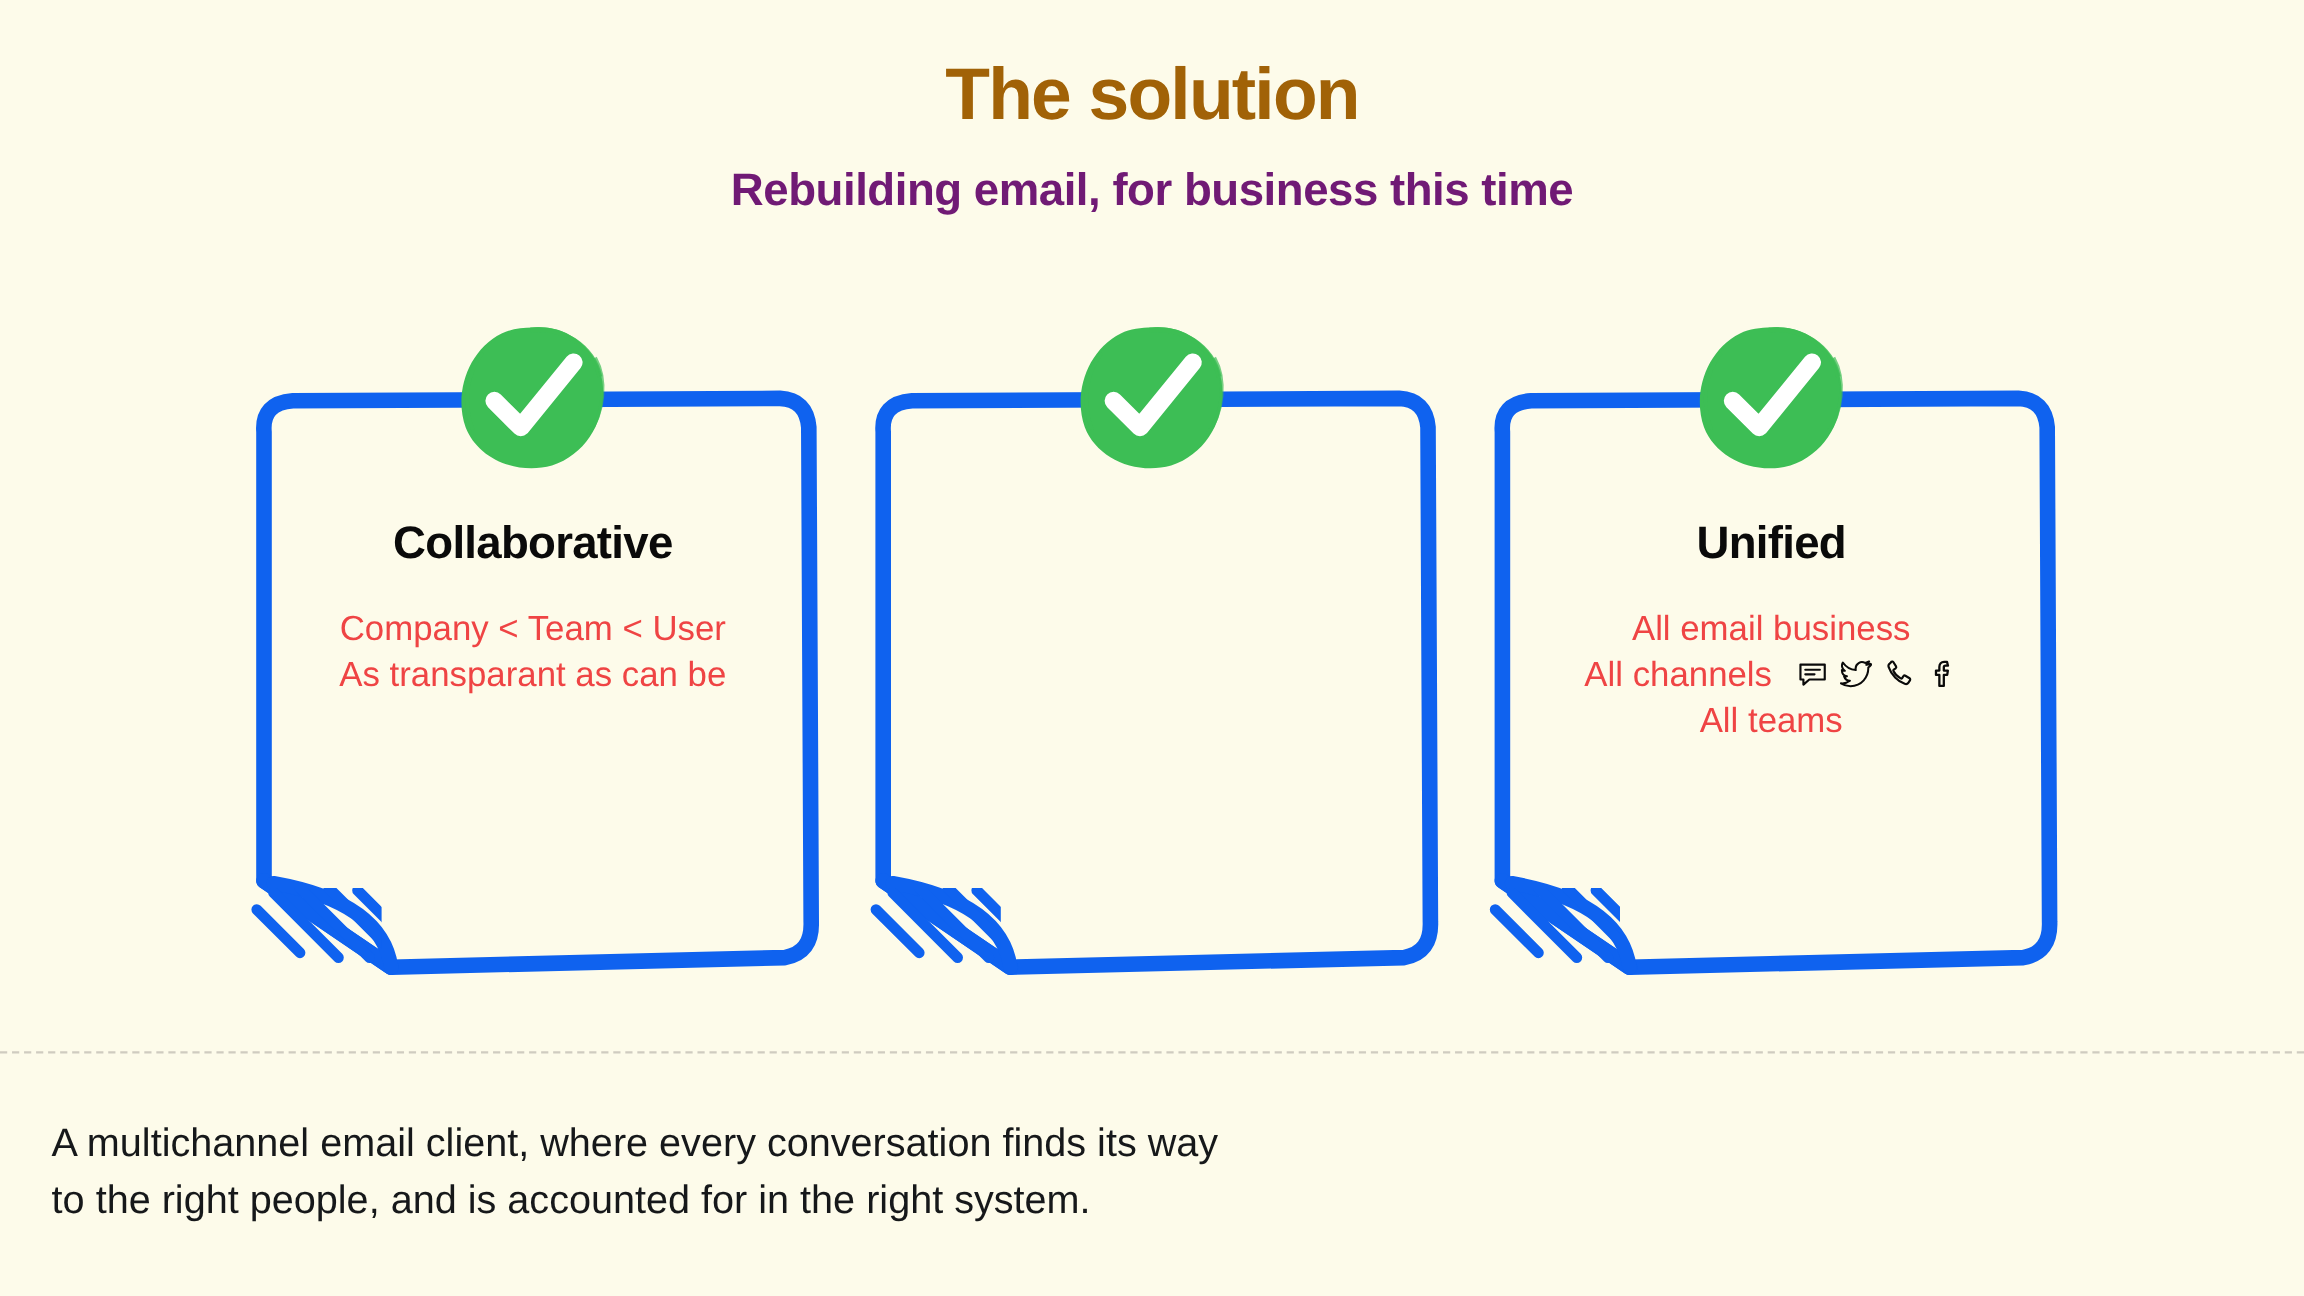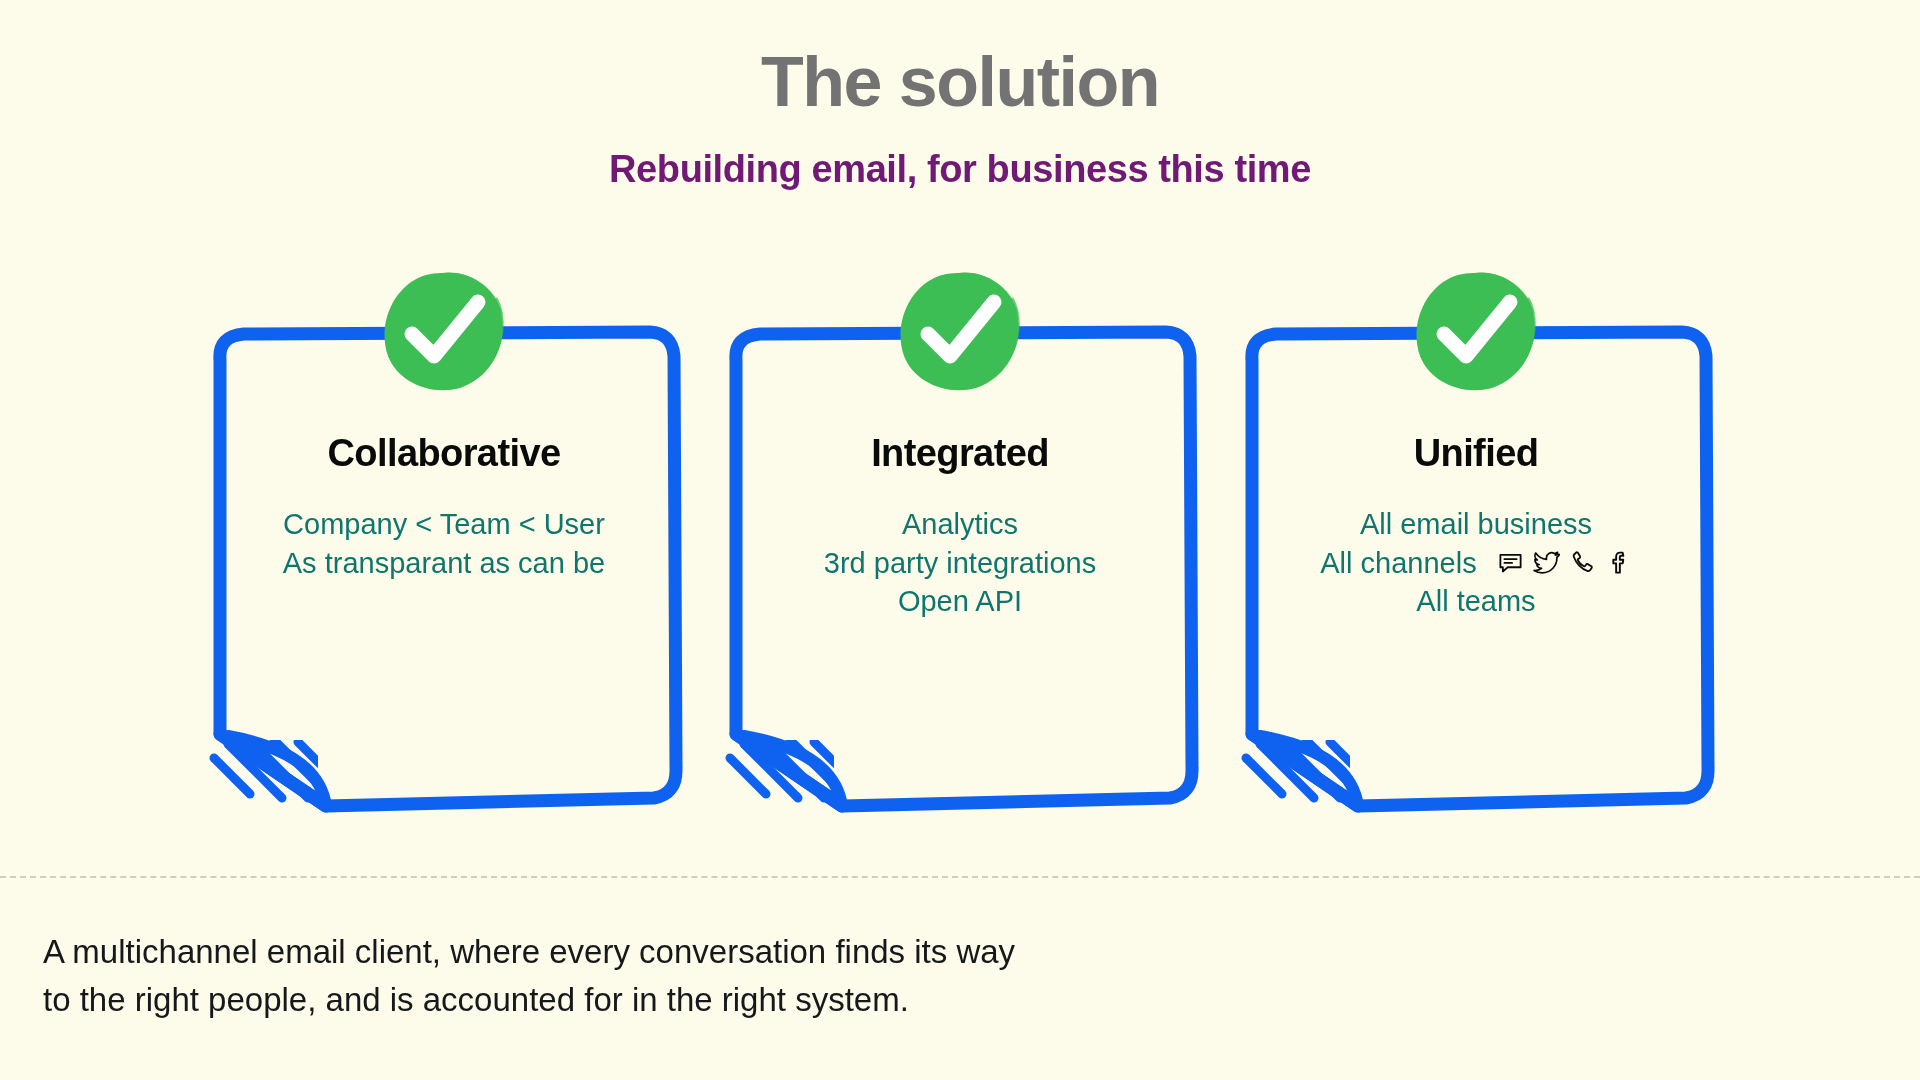--- a/index.html
+++ b/index.html
@@ -14,24 +14,24 @@
   .slide {
     position:relative;
     width:1920px; height:1080px;
     background:#FDFBEA;
   }
 
   
   .header { padding-top:46px; text-align:center; }
 
   .title {
-    font-size:70px;
+    font-size:61px;
     font-weight:bold;
     letter-spacing:-1.5px;
-    color:#737373;
+    color:#a16207;
     line-height:1.05;
   }
 
   .subtitle {
     margin-top:28px;
     font-size:38px;
     font-weight:bold;
     letter-spacing:-0.4px;
     color:#701a75;
   }
@@ -85,21 +85,21 @@
     color:#0A0A0A;
   }
 
   .card-lines {
     margin-top:30px;
   }
 
   .card-line {
     font-size:29px;
     line-height:1.33;
-    color:#0f766e;
+    color:#ef4444;
     white-space:nowrap;
   }
 
   .chan-icons {
     display:inline-flex;
     align-items:center;
     gap:9px;
     margin-left:12px;
     vertical-align:-3px;
   }
@@ -202,28 +202,20 @@
       <div class="badge">
         <svg viewBox="0 0 128 126">
           <path d="M64,5 C92,2 118,22 122,50 C126,80 110,110 80,120 C50,128 18,114 8,88
                    C-2,60 10,24 38,10 C46,6 55,5 64,5 Z" fill="#3DBE55"></path>
           <path d="M62,7 C88,4 114,20 120,46" fill="none" stroke="#3DBE55" stroke-width="4" opacity="0.85"></path>
           <path d="M116,30 C126,48 124,76 110,94" fill="none" stroke="#3DBE55" stroke-width="3" opacity="0.7"></path>
           <path d="M14,90 C6,70 8,44 22,26" fill="none" stroke="#3DBE55" stroke-width="3" opacity="0.6"></path>
           <path d="M32,66 L54,88 L98,34" fill="none" stroke="#FFFFFF" stroke-width="15" stroke-linecap="round" stroke-linejoin="round"></path>
         </svg>
       </div>
-      <div class="card-content">
-        <div class="card-heading">Integrated</div>
-        <div class="card-lines">
-          <div class="card-line">Analytics</div>
-          <div class="card-line">3rd party integrations</div>
-          <div class="card-line">Open API</div>
-        </div>
-      </div>
     </div>
 
     <div class="card-wrap">
       <div class="card-frame">
         <svg viewBox="0 0 492 500" preserveAspectRatio="none">
           <defs>
             <clipPath id="clip3">
               <polygon points="8,420 8,500 120,500 120,420"></polygon>
             </clipPath>
           </defs>

